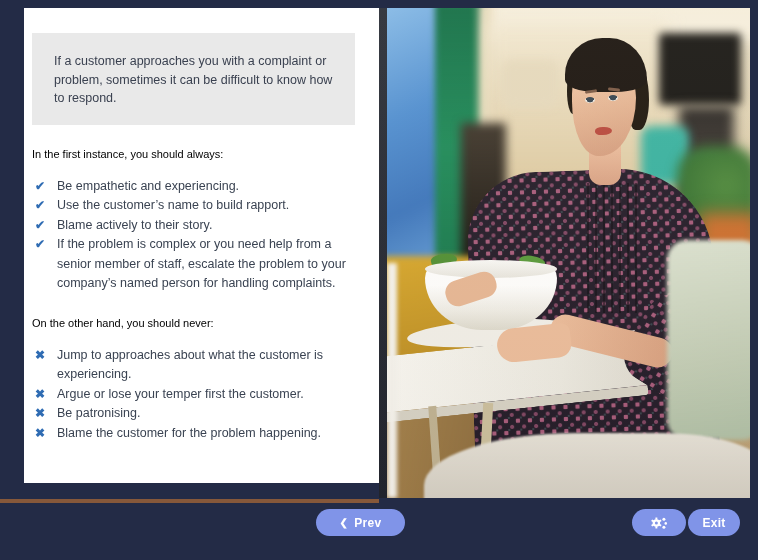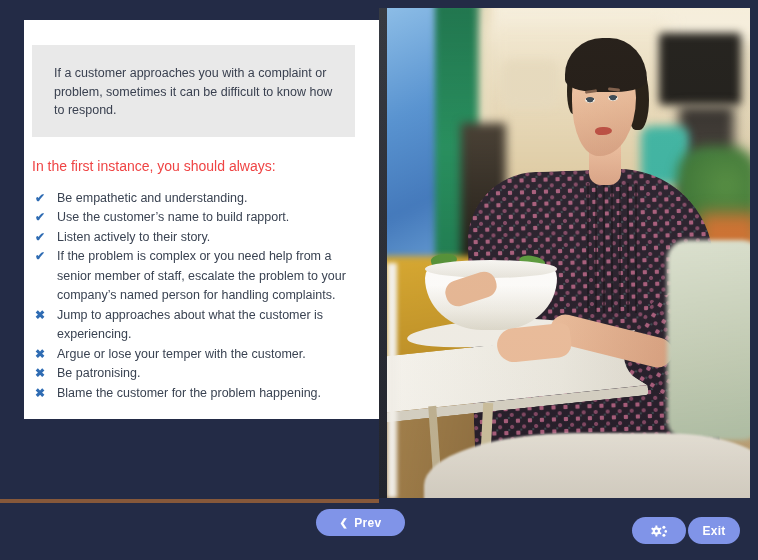--- a/index.html
+++ b/index.html
@@ -5,33 +5,33 @@
   html,body{margin:0;padding:0;}
   body{
     width:758px;height:560px;position:relative;overflow:hidden;
     background:#232b46;
     font-family:"Liberation Sans", sans-serif;
   }
   .stage{position:absolute;inset:0;}
 
   
   .panel{
-    position:absolute;left:24px;top:20px;width:355px;height:399px;
+    position:absolute;left:24px;top:8px;width:355px;height:475px;
     background:#ffffff;overflow:hidden;
   }
   .header-box{
     margin:25px 24px 0 8px;background:#e9e9e9;
     padding:19px 22px 17px 22px;
   }
   .header-box p{
     margin:0;font-size:12.5px;line-height:18.5px;color:#3a4150;
   }
   .content{padding:0 12px 0 8px;}
   .intro{
-    margin:20px 0 14px 0;font-size:14px;line-height:18px;color:#ef4444;
+    margin:20px 0 14px 0;font-size:11px;line-height:18px;color:#000000;
   }
   .list{list-style:none;margin:0;padding:0;}
   .list li{
     display:flex;align-items:flex-start;
     font-size:12.5px;line-height:19.5px;color:#3a4352;
   }
   .list .icon{
     flex:0 0 16px;margin-right:9px;color:#2f6cb3;
     font-size:12px;line-height:19.5px;font-weight:bold;text-align:center;
   }
@@ -45,21 +45,21 @@
   .progress-fill{height:100%;background:#86583a;width:0;}
 
   
   .footer{position:absolute;left:0;top:503px;width:758px;height:57px;}
   .page-status{
     position:absolute;left:20px;top:12px;
     font-size:13px;font-weight:bold;letter-spacing:0.4px;color:#5a657f;
   }
   .page-status .sep{margin:0 7px;color:#4a5570;font-weight:normal;}
   .nav-buttons{position:absolute;left:316px;top:6px;display:flex;gap:13px;}
-  .util-buttons{position:absolute;right:18px;top:14px;display:flex;gap:2px;}
+  .util-buttons{position:absolute;right:18px;top:6px;display:flex;gap:2px;}
   button.pill{
     height:27px;border:none;border-radius:14px;background:#8094e8;color:#ffffff;
     font-family:"Liberation Sans", sans-serif;font-size:12px;font-weight:bold;
     letter-spacing:0.3px;cursor:pointer;display:flex;align-items:center;justify-content:center;
     gap:6px;padding:0 16px;
   }
   button.pill.nav{width:89px;}
   button.pill .chev{font-size:10px;line-height:1;}
   button.pill.icon-btn{width:54px;padding:0;}
   button.pill.exit{width:52px;padding:0;}
@@ -168,43 +168,44 @@
 
   <div class="panel">
     <div class="header-box">
       <p>If a customer approaches you with a complaint or problem, sometimes it can be difficult to know how to respond.</p>
     </div>
     <div class="content">
       <p class="intro">In the first instance, you should always:</p>
       <ul class="list check-list">
         <li>
           <span class="icon">✔</span>
-          <span class="item-text">Be empathetic and understanding.</span>
+          <span class="item-text">Be empathetic and experiencing.</span>
         </li>
         <li>
           <span class="icon">✔</span>
           <span class="item-text">Use the customer’s name to build rapport.</span>
         </li>
         <li>
           <span class="icon">✔</span>
-          <span class="item-text">Listen actively to their story.</span>
+          <span class="item-text">Blame actively to their story.</span>
         </li>
         <li>
           <span class="icon">✔</span>
           <span class="item-text">If the problem is complex or you need help from a senior member of staff, escalate the problem to your company’s named person for handling complaints.</span>
         </li>
       </ul>
+      <p class="intro">On the other hand, you should never:</p>
       <ul class="list cross-list">
         <li>
           <span class="icon">✖</span>
           <span class="item-text">Jump to approaches about what the customer is experiencing.</span>
         </li>
         <li>
           <span class="icon">✖</span>
-          <span class="item-text">Argue or lose your temper with the customer.</span>
+          <span class="item-text">Argue or lose your temper first the customer.</span>
         </li>
         <li>
           <span class="icon">✖</span>
           <span class="item-text">Be patronising.</span>
         </li>
         <li>
           <span class="icon">✖</span>
           <span class="item-text">Blame the customer for the problem happening.</span>
         </li>
       </ul>

